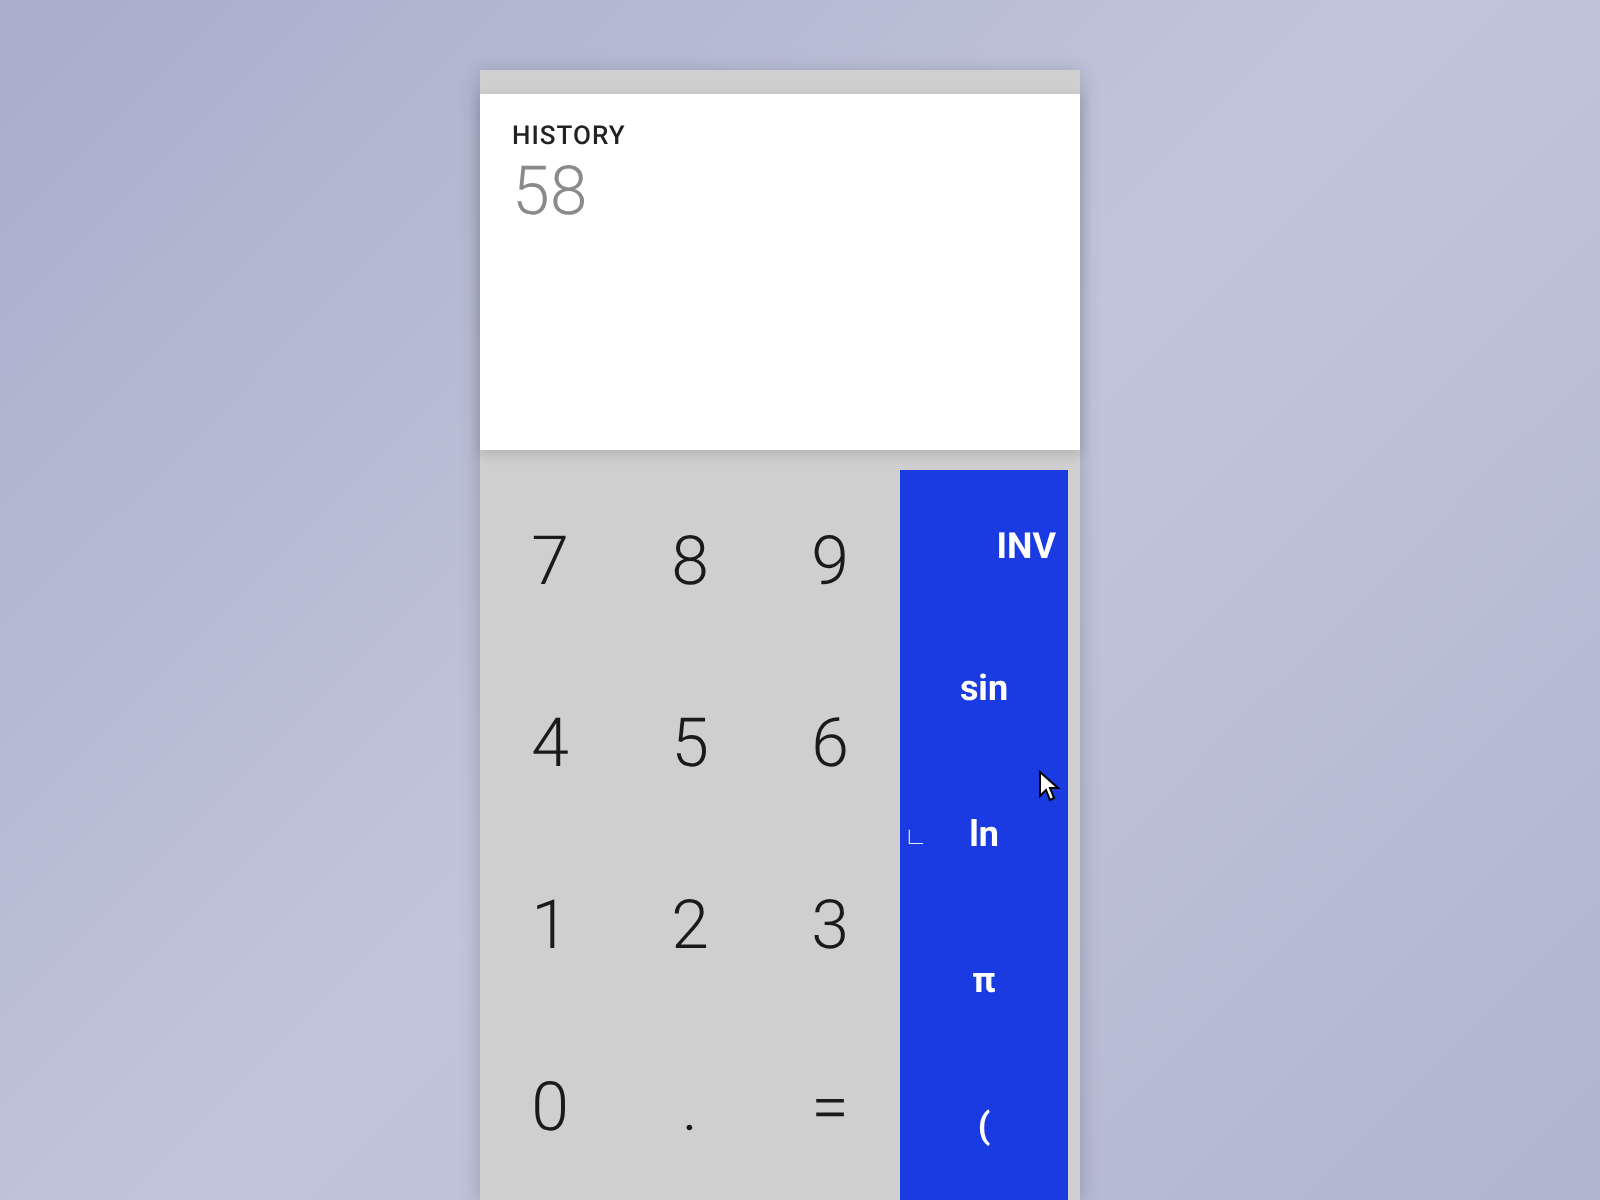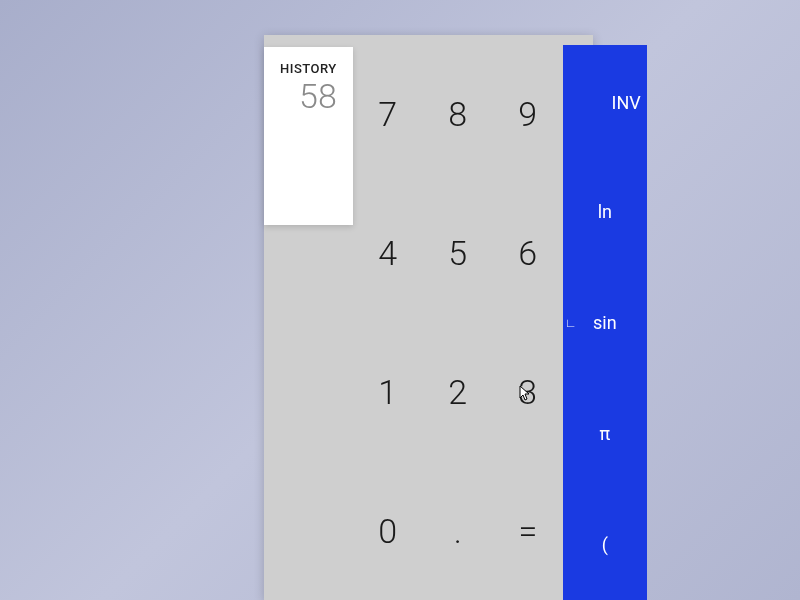--- a/index.html
+++ b/index.html
@@ -6,28 +6,28 @@
     body {
       width: 800px;
       height: 600px;
       background: linear-gradient(135deg, #a8aecb 0%, #c1c5dc 50%, #b0b5d0 100%);
       font-family: -apple-system, BlinkMacSystemFont, "Segoe UI", Roboto, sans-serif;
       overflow: hidden;
       position: relative;
     }
     .calc {
       position: absolute;
-      left: 264px;
+      left: 240px;
       top: 35px;
-      width: 329px;
+      width: 300px;
       height: 565px;
       background: #cfcfcf;
       box-shadow: 0 2px 10px rgba(0,0,0,0.2);
       display: flex;
-      flex-direction: row;
+      flex-direction: column;
     }
     .display-card {
       background: #ffffff;
       position: relative;
       height: 178px;
       margin: 12px 0 0 0;
       box-shadow: 0 2px 6px rgba(0,0,0,0.15);
       padding: 14px 16px 10px 16px;
       display: flex;
       flex-direction: column;
@@ -42,21 +42,20 @@
       flex: 1;
       display: flex;
       align-items: center;
       justify-content: flex-end;
       font-size: 42px;
       font-weight: 300;
       color: #202020;
       letter-spacing: 0.5px;
     }
     .result {
-      text-align: right;
       font-size: 34px;
       font-weight: 300;
       color: #8a8a8a;
     }
     .keypad {
       flex: 1;
       display: grid;
       grid-template-columns: 210px 84px;
       margin-top: 10px;
     }
@@ -94,21 +93,21 @@
     .sci-pad {
       background: #1839e2;
     }
     .sci-pad { background: #1a3ae2; }
     .sci-btn {
       display: flex;
       align-items: center;
       justify-content: center;
       color: #ffffff;
       font-size: 18px;
-      font-weight: 400;
+      font-weight: 700;
       cursor: pointer;
     }
     .sci-inv { margin-top: 4px; justify-content: flex-end; padding-right: 6px; }
     .drag-handle {
       position: absolute;
       left: 2px;
       top: 50%;
       transform: translateY(-50%);
       color: #ffffff;
       font-size: 12px;
@@ -146,22 +145,22 @@
       <div class="num-btn">1</div>
       <div class="num-btn">2</div>
       <div class="num-btn">3</div>
       <div class="num-btn">0</div>
       <div class="num-btn">.</div>
       <div class="num-btn">=</div>
     </div>
     <div class="sci-pad">
       <span class="drag-handle">∟</span>
       <div class="sci-btn sci-inv">INV</div>
+      <div class="sci-btn">sin</div>
       <div class="sci-btn">ln</div>
-      <div class="sci-btn">sin</div>
       <div class="sci-btn">π</div>
       <div class="sci-btn">(</div>
     </div>
   </div>
 
 </div>
 
 <div class="cursor">
   <svg width="20" height="22" viewBox="0 0 20 22">
     <path d="M6 2 L6 14 L9 11 L11 16 L13 15 L11 10 L15 10 Z" fill="#fff" stroke="#000" stroke-width="1"></path>

